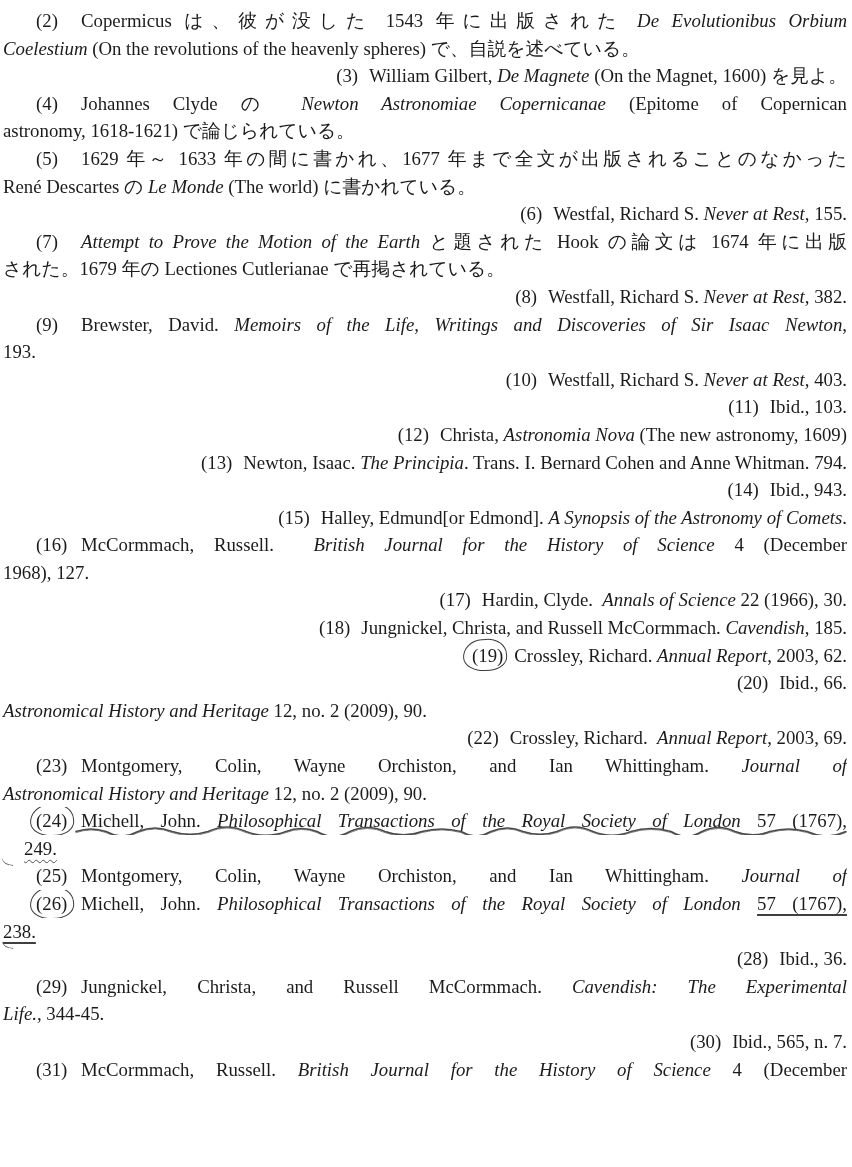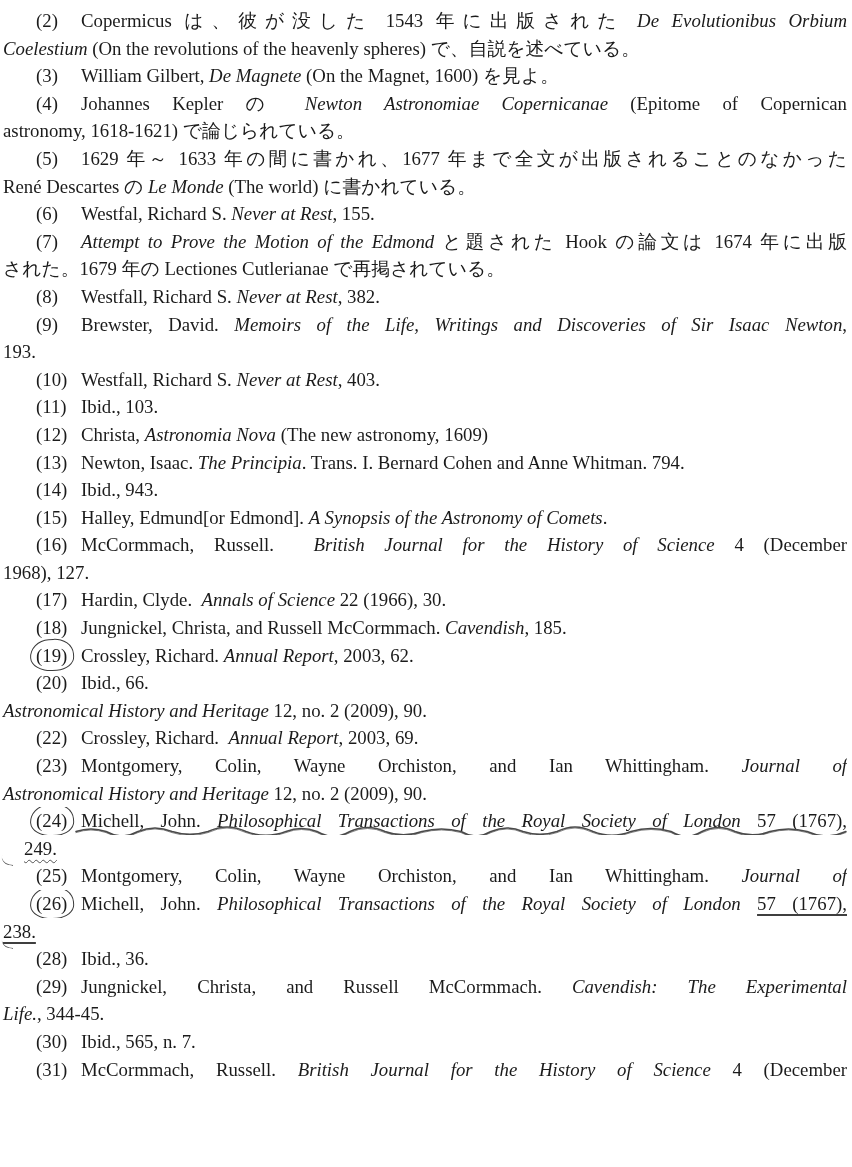--- a/index.html
+++ b/index.html
@@ -7,21 +7,21 @@
     width:852px;height:1167px;overflow:hidden;
     background:#ffffff;
   }
   .page{
     box-sizing:border-box;width:852px;height:1167px;
     padding:7px 5px 0 3px;
     font-family:"Liberation Serif","DejaVu Serif",serif;
     font-size:18.8px;color:#1b1b1b;
   }
   .line{position:relative;height:27.6px;line-height:27.4px;white-space:nowrap;}
-  .line.first{text-indent:33px;}
+  .line.first{text-indent:33px;text-align:right;}
   .line.justify{white-space:normal;text-align:justify;text-align-last:justify;overflow:hidden;height:27.6px;}
   .num{display:inline-block;width:34px;margin-right:11px;text-indent:0;position:relative;}
   .it{font-style:italic;}
   .u-wavy{
     text-decoration:underline;text-decoration-style:wavy;
     text-decoration-color:#525252;text-decoration-thickness:1px;
     text-underline-offset:4px;
     margin-left:21px;
   }
   .u-solid{
@@ -44,26 +44,26 @@
     transform:rotate(10deg);
   }
 </style>
 </head>
 <body>
 
 <div class="page" style="background: rgb(255, 255, 255); color: rgb(27, 27, 27);">
     <div class="line first justify"><span class="num">(2)</span><span>Copermicus は、彼が没した 1543 年に出版された </span><span class="it">De Evolutionibus Orbium</span></div>
     <div class="line cont"><span class="it">Coelestium</span><span> (On the revolutions of the heavenly spheres) で、自説を述べている。</span></div>
     <div class="line first"><span class="num">(3)</span><span>William Gilbert, </span><span class="it">De Magnete</span><span> (On the Magnet, 1600) を見よ。</span></div>
-    <div class="line first justify"><span class="num">(4)</span><span>Johannes Kepler の </span><span class="it">Newton Astronomiae Copernicanae</span><span> (Epitome of Copernican</span></div>
+    <div class="line first justify"><span class="num">(4)</span><span>Johannes Clyde の </span><span class="it">Newton Astronomiae Copernicanae</span><span> (Epitome of Copernican</span></div>
     <div class="line cont"><span>astronomy, 1618-1621) で論じられている。</span></div>
     <div class="line first justify"><span class="num">(5)</span><span>1629 年～ 1633 年の間に書かれ、1677 年まで全文が出版されることのなかった</span></div>
     <div class="line cont"><span>René Descartes の </span><span class="it">Le Monde</span><span> (The world) に書かれている。</span></div>
     <div class="line first"><span class="num">(6)</span><span>Westfal, Richard S. </span><span class="it">Never at Rest</span><span>, 155.</span></div>
-    <div class="line first justify"><span class="num">(7)</span><span class="it">Attempt to Prove the Motion of the Edmond</span><span> と題された Hook の論文は 1674 年に出版</span></div>
+    <div class="line first justify"><span class="num">(7)</span><span class="it">Attempt to Prove the Motion of the Earth</span><span> と題された Hook の論文は 1674 年に出版</span></div>
     <div class="line cont"><span>された。1679 年の Lectiones Cutlerianae で再掲されている。</span></div>
     <div class="line first"><span class="num">(8)</span><span>Westfall, Richard S. </span><span class="it">Never at Rest</span><span>, 382.</span></div>
     <div class="line first justify"><span class="num">(9)</span><span>Brewster, David. </span><span class="it">Memoirs of the Life, Writings and Discoveries of Sir Isaac Newton</span><span>,</span></div>
     <div class="line cont"><span>193.</span></div>
     <div class="line first"><span class="num">(10)</span><span>Westfall, Richard S. </span><span class="it">Never at Rest</span><span>, 403.</span></div>
     <div class="line first"><span class="num">(11)</span><span>Ibid., 103.</span></div>
     <div class="line first"><span class="num">(12)</span><span>Christa, </span><span class="it">Astronomia Nova</span><span> (The new astronomy, 1609)</span></div>
     <div class="line first"><span class="num">(13)</span><span>Newton, Isaac. </span><span class="it">The Principia</span><span>. Trans. I. Bernard Cohen and Anne Whitman. 794.</span></div>
     <div class="line first"><span class="num">(14)</span><span>Ibid., 943.</span></div>
     <div class="line first"><span class="num">(15)</span><span>Halley, Edmund[or Edmond]. </span><span class="it">A Synopsis of the Astronomy of Comets</span><span>.</span></div>

